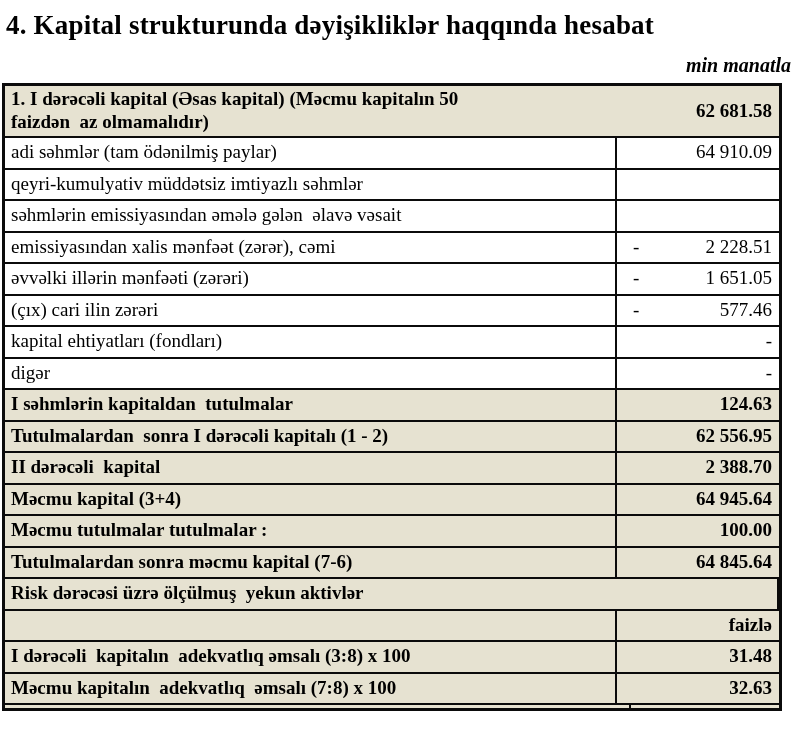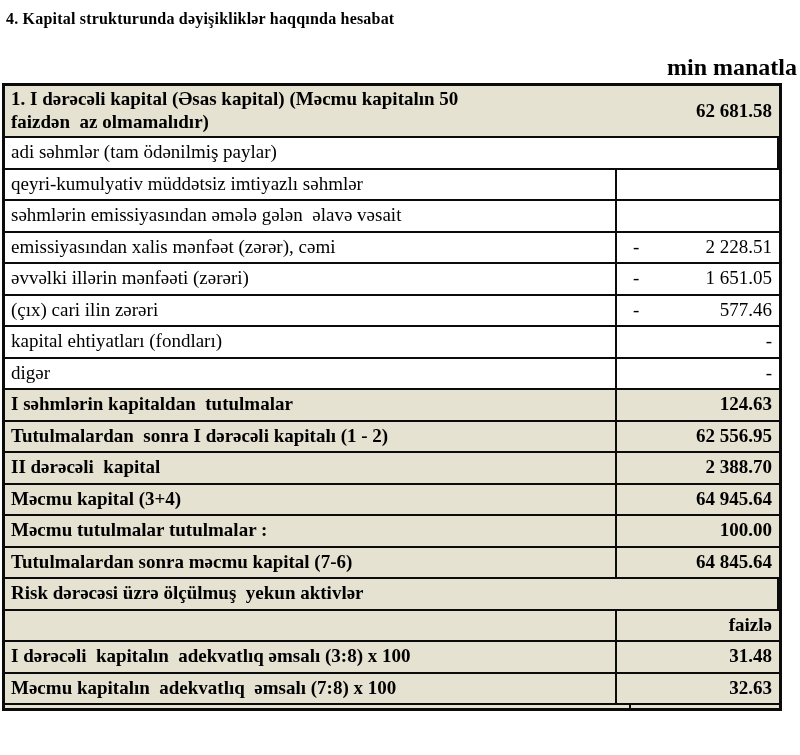--- a/index.html
+++ b/index.html
@@ -10,26 +10,26 @@
   }
   html,body{margin:0;padding:0;}
   body{
     width:800px;height:755px;position:relative;
     background:var(--page-bg);color:var(--text);
     font-family:"Liberation Serif",serif;
     -webkit-font-smoothing:antialiased;
   }
   .title{
     position:absolute;left:6px;top:10px;
-    font-size:16px;font-weight:bold;letter-spacing:.2px;
+    font-size:27px;font-weight:bold;letter-spacing:.2px;
     white-space:pre;
   }
   .unit{
-    position:absolute;left:16px;top:54px;width:781px;
-    text-align:right;font-size:24px;font-weight:bold;
+    position:absolute;left:10px;top:54px;width:781px;
+    text-align:right;font-size:20px;font-weight:bold;font-style:italic;
   }
   .cap-table{
     position:absolute;left:2px;top:83px;width:774px;
     border:3.5px solid var(--border);
     background:#000000;
   }
   .row{
     display:flex;
     border-bottom:2.5px solid var(--border);
     height:29.5px;
@@ -65,20 +65,24 @@
     <div class="cell label">1. I dərəcəli kapital (Əsas kapital) (Məcmu kapitalın 50
 faizdən  az olmamalıdır)</div>
     <div class="cell value">
       <span class="minus"></span>
       <span class="num">62 681.58</span>
     </div>
   </div>
 
   <div class="row">
     <div class="cell label">adi səhmlər (tam ödənilmiş paylar)</div>
+    <div class="cell value">
+      <span class="minus"></span>
+      <span class="num">64 910.09</span>
+    </div>
   </div>
 
   <div class="row">
     <div class="cell label">qeyri-kumulyativ müddətsiz imtiyazlı səhmlər</div>
     <div class="cell value">
       <span class="minus"></span>
       <span class="num"></span>
     </div>
   </div>
 

